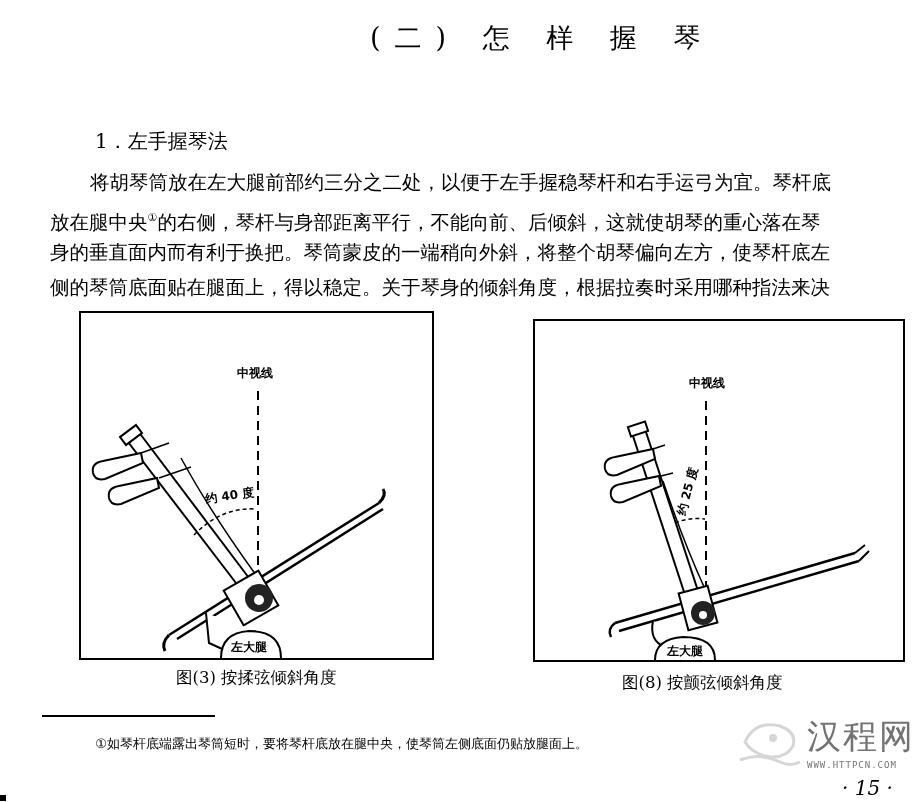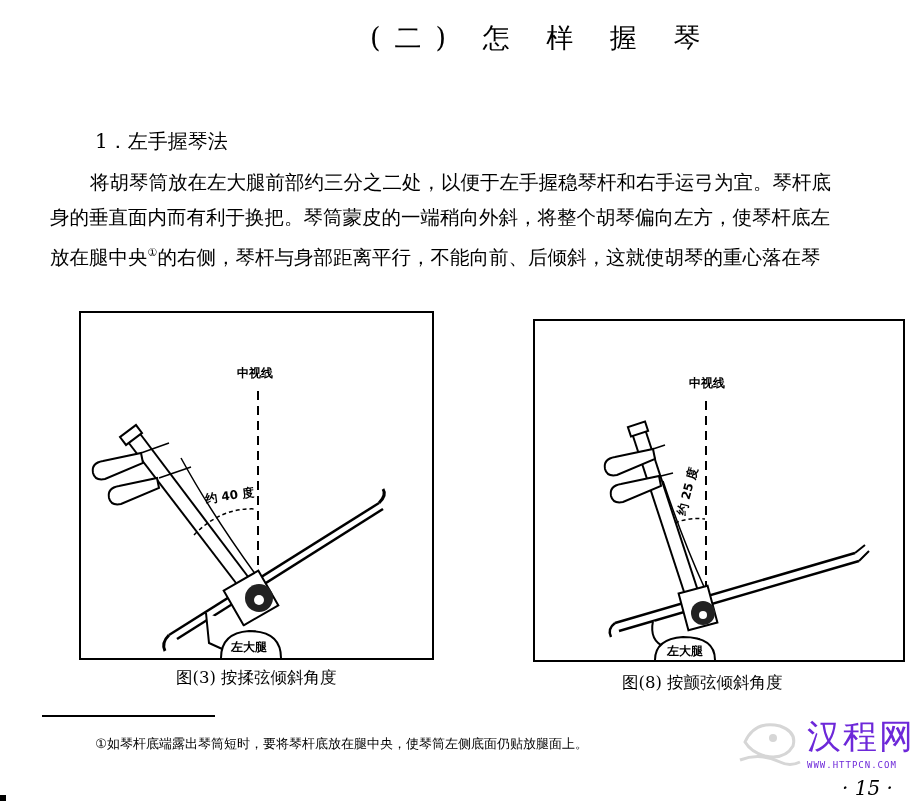--- a/index.html
+++ b/index.html
@@ -16,36 +16,37 @@
   .fig3 { left:79px; top:311px; width:351px; height:345px; }
   .fig4 { left:533px; top:319px; width:368px; height:339px; }
   .figbox svg { position:absolute; left:0; top:0; }
   .caption { font-size:16.5px; white-space:nowrap; }
   .cap3 { left:176px; top:667px; }
   .cap4 { left:622px; top:672px; }
   .fn-rule { left:42px; top:715px; width:173px; height:0; border-top:2px solid #000; }
   .footnote { left:75px; top:735px; font-size:13px; white-space:nowrap;text-align:right; }
   .footnote .mark { display:inline-block; width:32px; }
   .pageno { left:842px; top:776px; font-size:20px; font-style:italic; white-space:nowrap; }
-  .watermark { left:735px; top:712px; width:180px; height:70px; color:#6d28d9; }
+  .watermark { left:735px; top:712px; width:180px; height:70px; color:#737373; }
   .watermark .wm-text { position:absolute; left:72px; top:2px; font-size:34px; font-family:"DejaVu Sans",sans-serif; letter-spacing:2px; }
   .watermark .wm-url { position:absolute; left:72px; top:48px; font-size:9px; font-family:"DejaVu Sans Mono",monospace; letter-spacing:1px; }
   .leftmark { left:0; top:795px; width:6px; height:6px; background:#000; }
 </style>
 </head>
 <body>
 
 <div class="abs title">(二) 怎 样 握 琴</div>
 
 <div class="abs heading">1．左手握琴法</div>
 
 <div class="abs para">
   <span class="line indent">将胡琴筒放在左大腿前部约三分之二处，以便于左手握稳琴杆和右手运弓为宜。琴杆底</span>
+  <span class="line"><span>放在腿中央</span><sup>①</sup><span>的右侧，琴杆与身部距离平行，不能向前、后倾斜，这就使胡琴的重心落在琴</span></span>
   <span class="line">身的垂直面内而有利于换把。琴筒蒙皮的一端稍向外斜，将整个胡琴偏向左方，使琴杆底左</span>
-  <span class="line"><span>放在腿中央</span><sup>①</sup><span>的右侧，琴杆与身部距离平行，不能向前、后倾斜，这就使胡琴的重心落在琴</span></span>
+  <span class="line">侧的琴筒底面贴在腿面上，得以稳定。关于琴身的倾斜角度，根据拉奏时采用哪种指法来决</span>
 </div>
 
 <div class="abs figbox fig3">
   <svg width="351" height="345" viewBox="0 0 351 345">
 
     <line x1="177" y1="78" x2="177" y2="258" stroke="#000" stroke-width="2" stroke-dasharray="9,6"></line>
     <text x="156" y="64" font-size="12" font-weight="bold" font-family="DejaVu Sans, sans-serif">中视线</text>
 
     <path d="M113 222 Q140 194 175 196" fill="none" stroke="#000" stroke-width="1.5" stroke-dasharray="4,3"></path>
     <text x="125" y="190" font-size="12" font-weight="bold" font-family="DejaVu Sans, sans-serif" transform="rotate(-8 125 190)">约 40 度</text>

